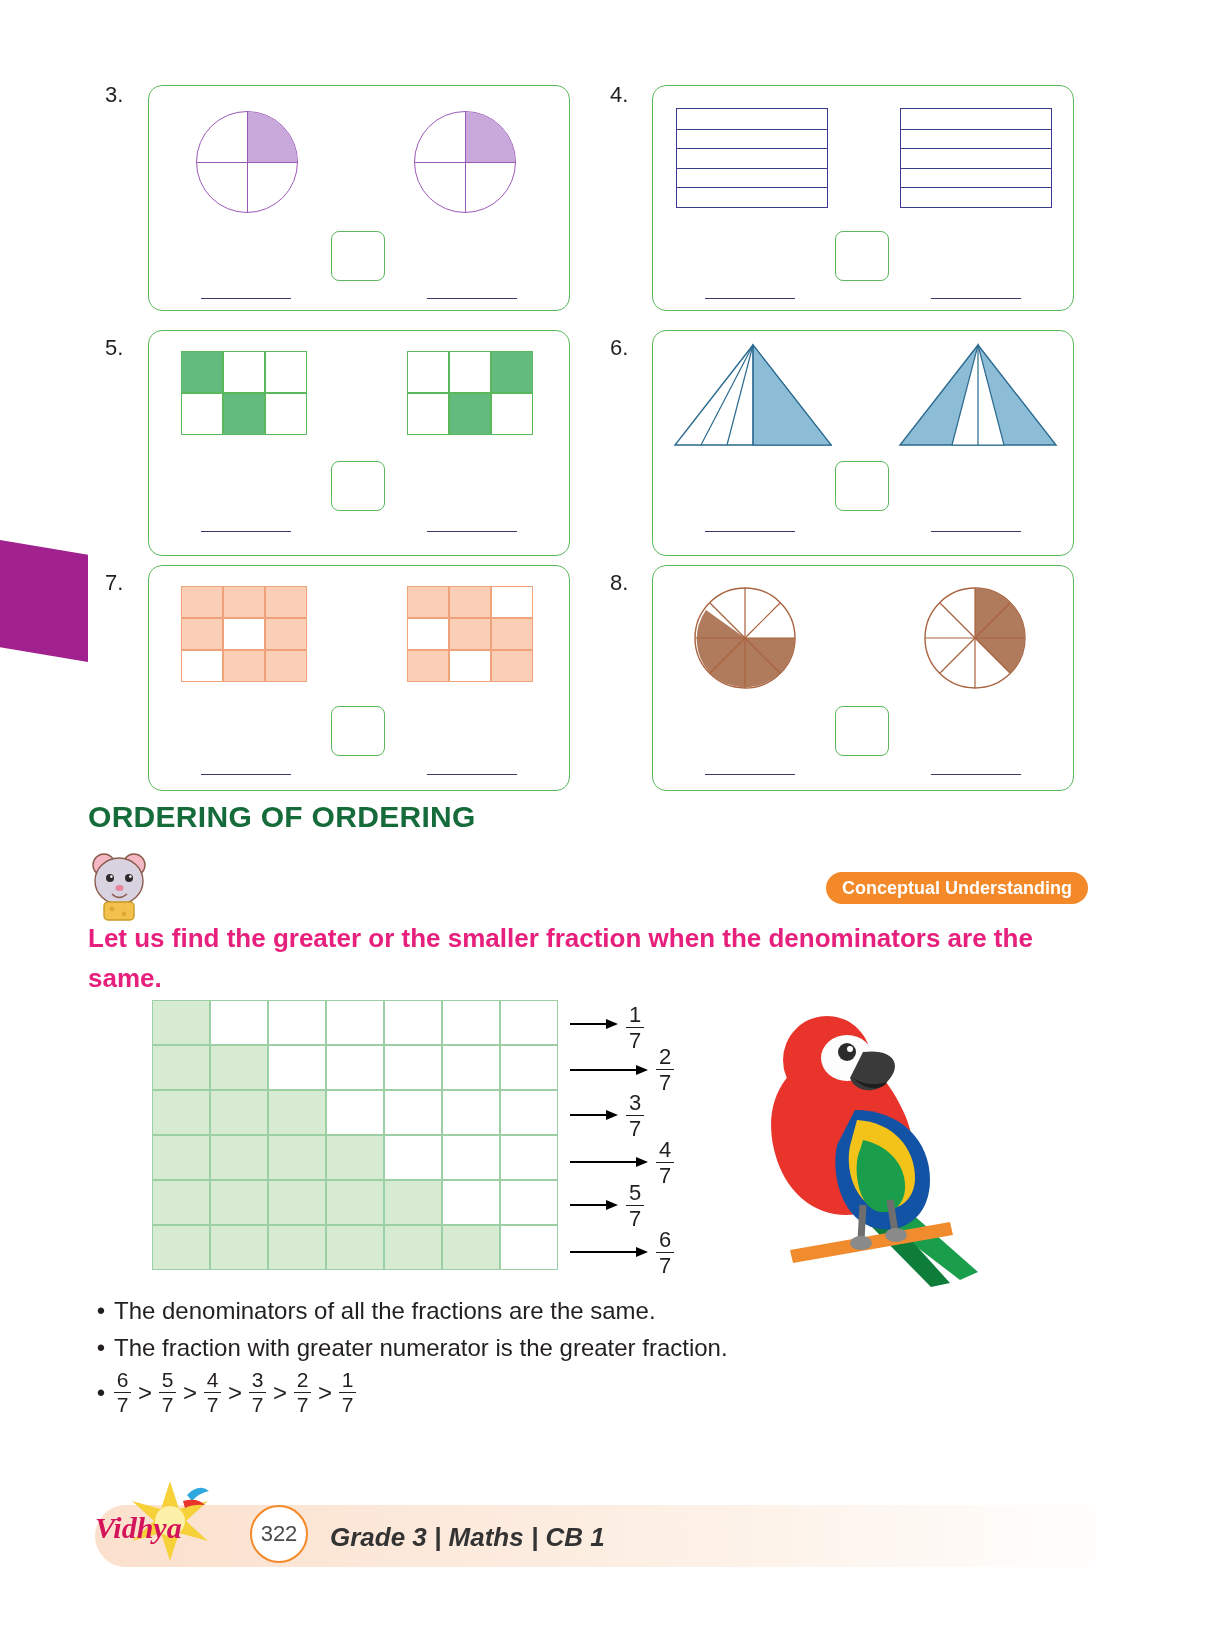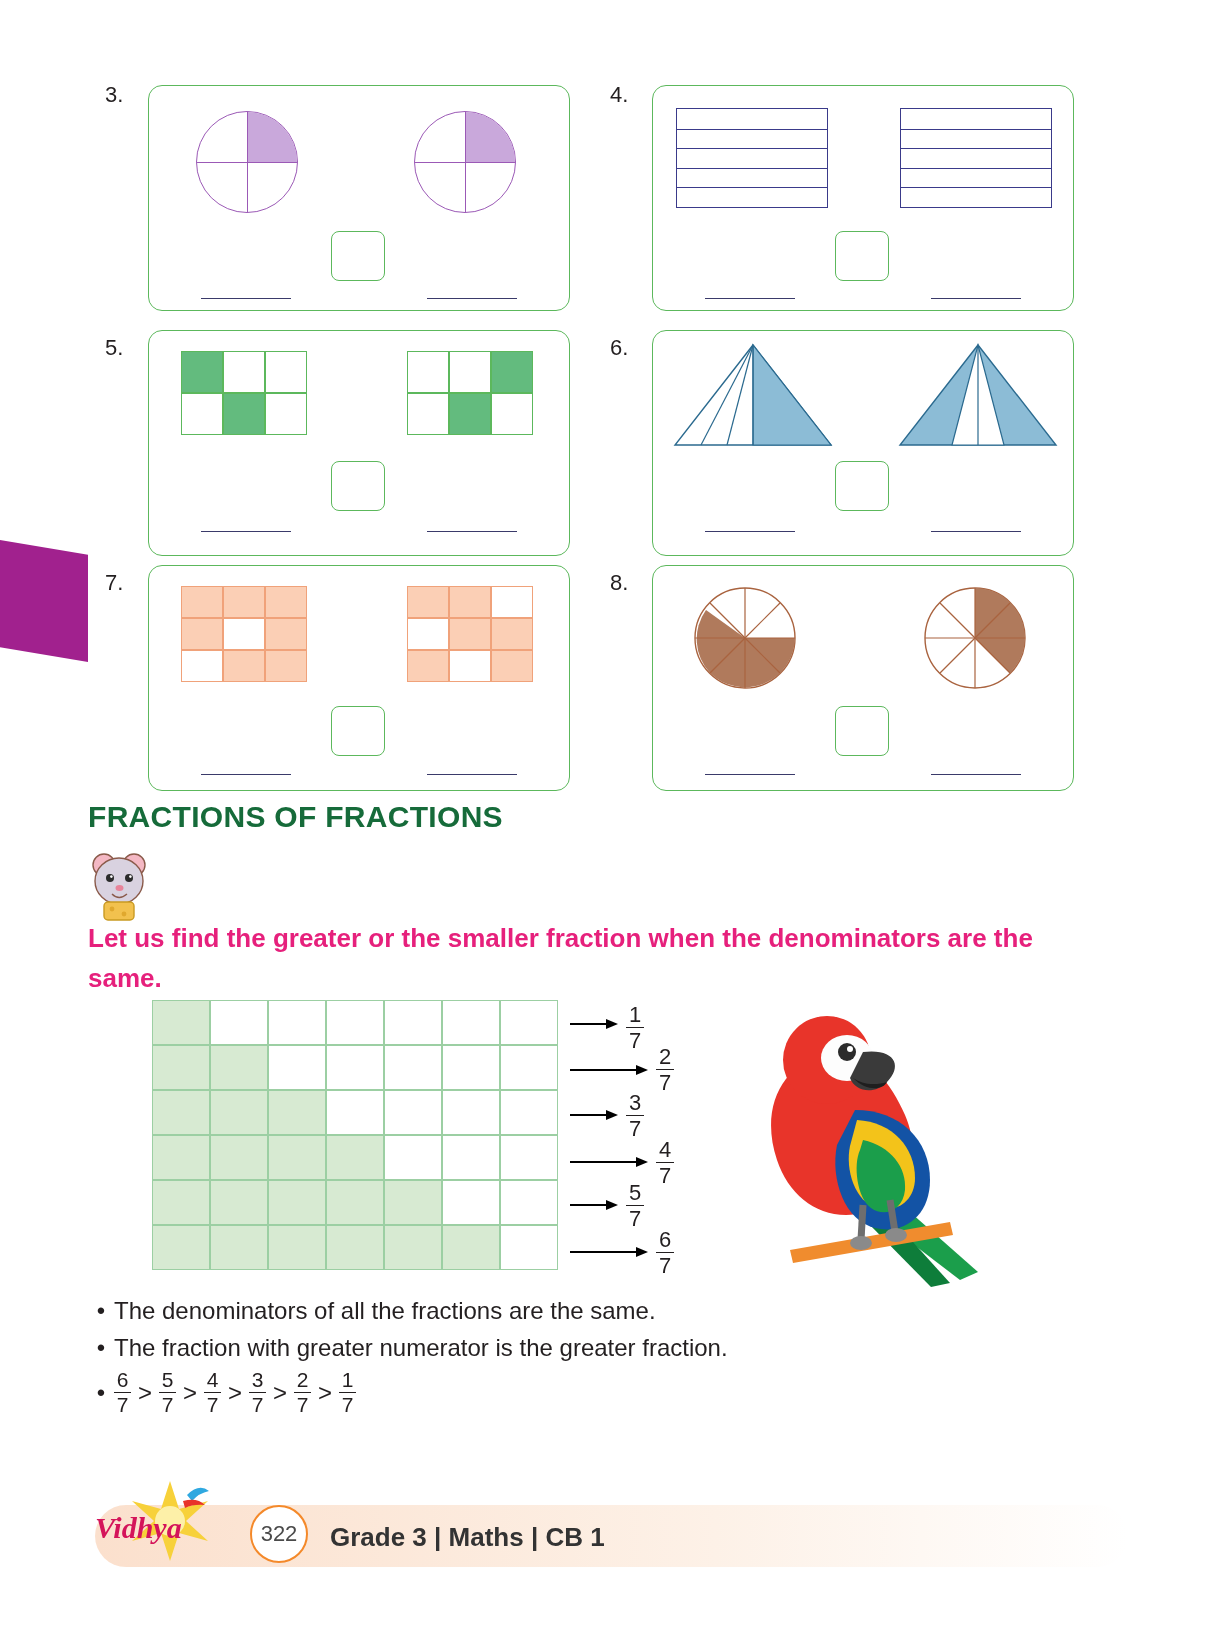--- a/index.html
+++ b/index.html
@@ -99,21 +99,21 @@
   .footer{
     position:absolute;left:95px;right:95px;bottom:58px;height:62px;border-radius:31px;
     background:linear-gradient(90deg,#fbe0cd 0%, #fdf1e7 60%, #ffffff 100%);
   }
   .page-circle{
     position:absolute;left:250px;bottom:62px;width:54px;height:54px;border-radius:50%;
     border:2px solid #f4892a;background:#fff;display:flex;align-items:center;justify-content:center;
     font-size:22px;color:#4a4a4a;
   }
   .footer-text{
-    position:absolute;left:330px;bottom:72px;font-size:26px;color:#333;font-weight:bold;
+    position:absolute;left:330px;bottom:72px;font-size:26px;color:#333;font-weight:bold;font-style:italic;
   }
   .logo{position:absolute;left:95px;bottom:48px;width:150px;height:100px;}
   .logo .lname{
     position:absolute;left:0;top:34px;width:150px;text-align:left;font-size:30px;color:#d4145a;
     font-family:"Liberation Serif",serif;font-style:italic;font-weight:bold;
   }
 </style>
 </head>
 <body>
 
@@ -266,39 +266,40 @@
           <line x1="52" y1="52" x2="52" y2="2"></line>
           <line x1="52" y1="52" x2="87" y2="17"></line>
         </g>
       </svg>
     </div>
     <div class="ansbox" style="left:182px;top:140px;"></div>
     <div class="rule" style="left:52px;top:208px;width:90px;"></div>
     <div class="rule" style="left:278px;top:208px;width:90px;"></div>
   </div>
 
-  <div class="h-order">FRACTIONS OF FRACTIONS</div>
+  <div class="h-order">ORDERING OF ORDERING</div>
 
   <div class="mouse">
     <svg width="66" height="78" viewBox="0 0 66 78">
       <ellipse cx="18" cy="20" rx="11" ry="11" fill="#f4b8c4" stroke="#8a5a4a" stroke-width="1.4"></ellipse>
       <ellipse cx="48" cy="20" rx="11" ry="11" fill="#f4b8c4" stroke="#8a5a4a" stroke-width="1.4"></ellipse>
       <ellipse cx="33" cy="36" rx="24" ry="23" fill="#d9d2e0" stroke="#8a5a4a" stroke-width="1.4"></ellipse>
       <circle cx="24" cy="33" r="4" fill="#2b2b2b"></circle>
       <circle cx="43" cy="33" r="4" fill="#2b2b2b"></circle>
       <circle cx="25.4" cy="31.6" r="1.3" fill="#fff"></circle>
       <circle cx="44.4" cy="31.6" r="1.3" fill="#fff"></circle>
       <ellipse cx="33.5" cy="43" rx="4" ry="3" fill="#e8849a"></ellipse>
       <path d="M26 49 q7 7 15 0" stroke="#8a5a4a" stroke-width="1.4" fill="none"></path>
       <rect x="18" y="57" width="30" height="18" rx="4" fill="#f2c14e" stroke="#c99a22" stroke-width="1.4"></rect>
       <circle cx="26" cy="64" r="2.4" fill="#e0a82e"></circle>
       <circle cx="38" cy="69" r="2.4" fill="#e0a82e"></circle>
     </svg>
   </div>
 
+  <div class="concept-pill">Conceptual Understanding</div>
   <div class="pink-text">Let us find the greater or the smaller fraction when the denominators are the same.</div>
 
   <div class="fgrid">
     <div style="display:flex;">
       <div class="fcell f"></div>
         <div class="fcell"></div>
         <div class="fcell"></div>
         <div class="fcell"></div>
         <div class="fcell"></div>
         <div class="fcell"></div>

